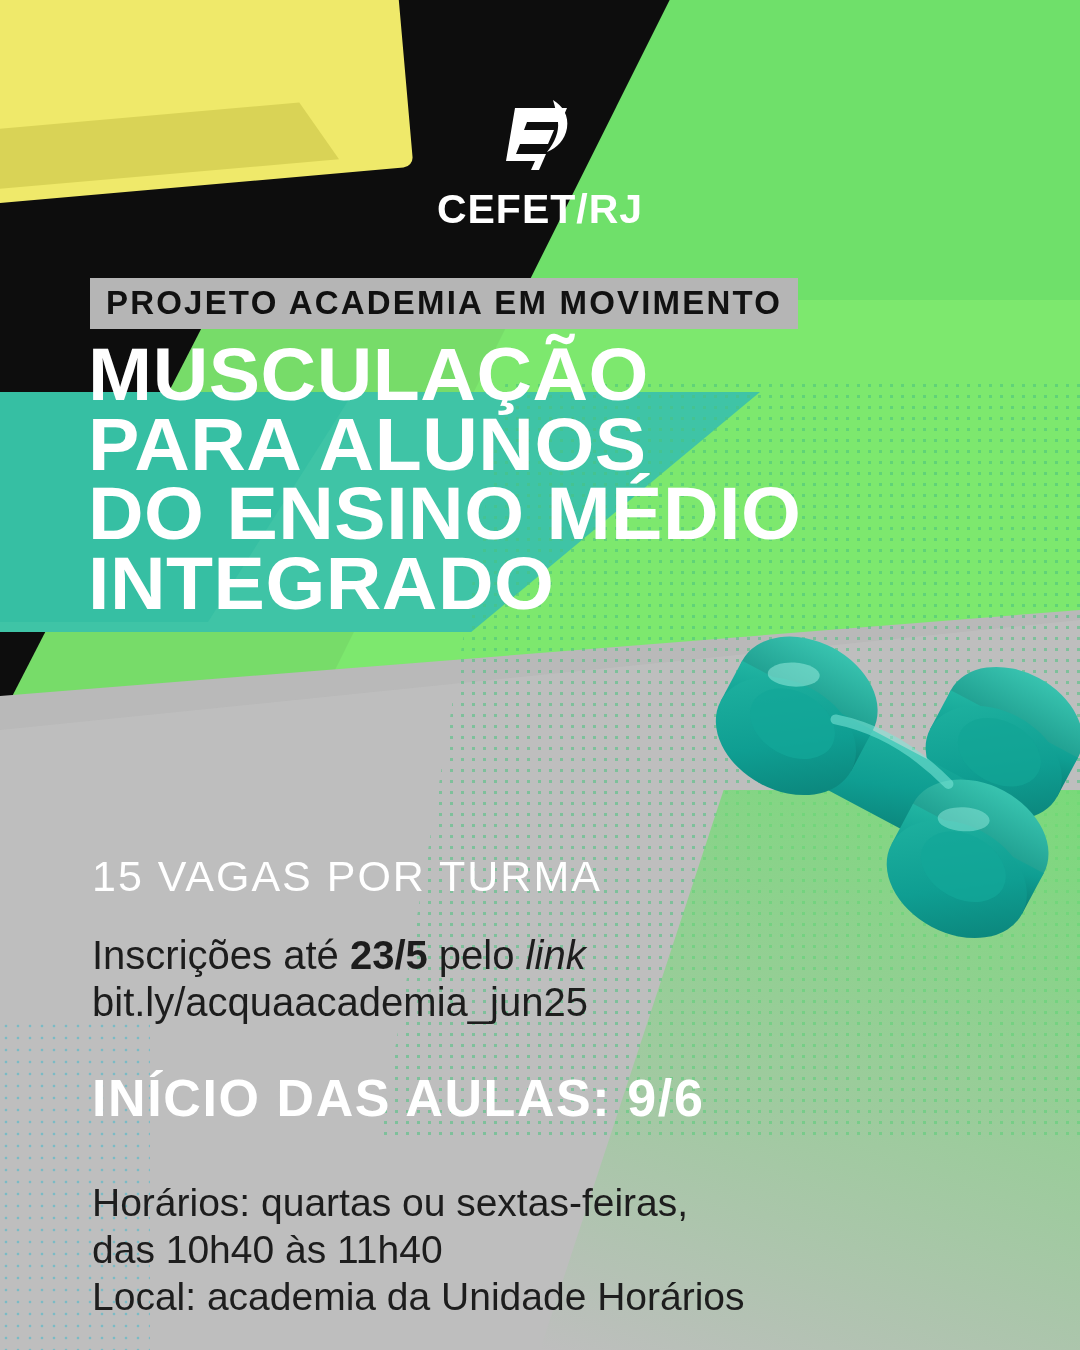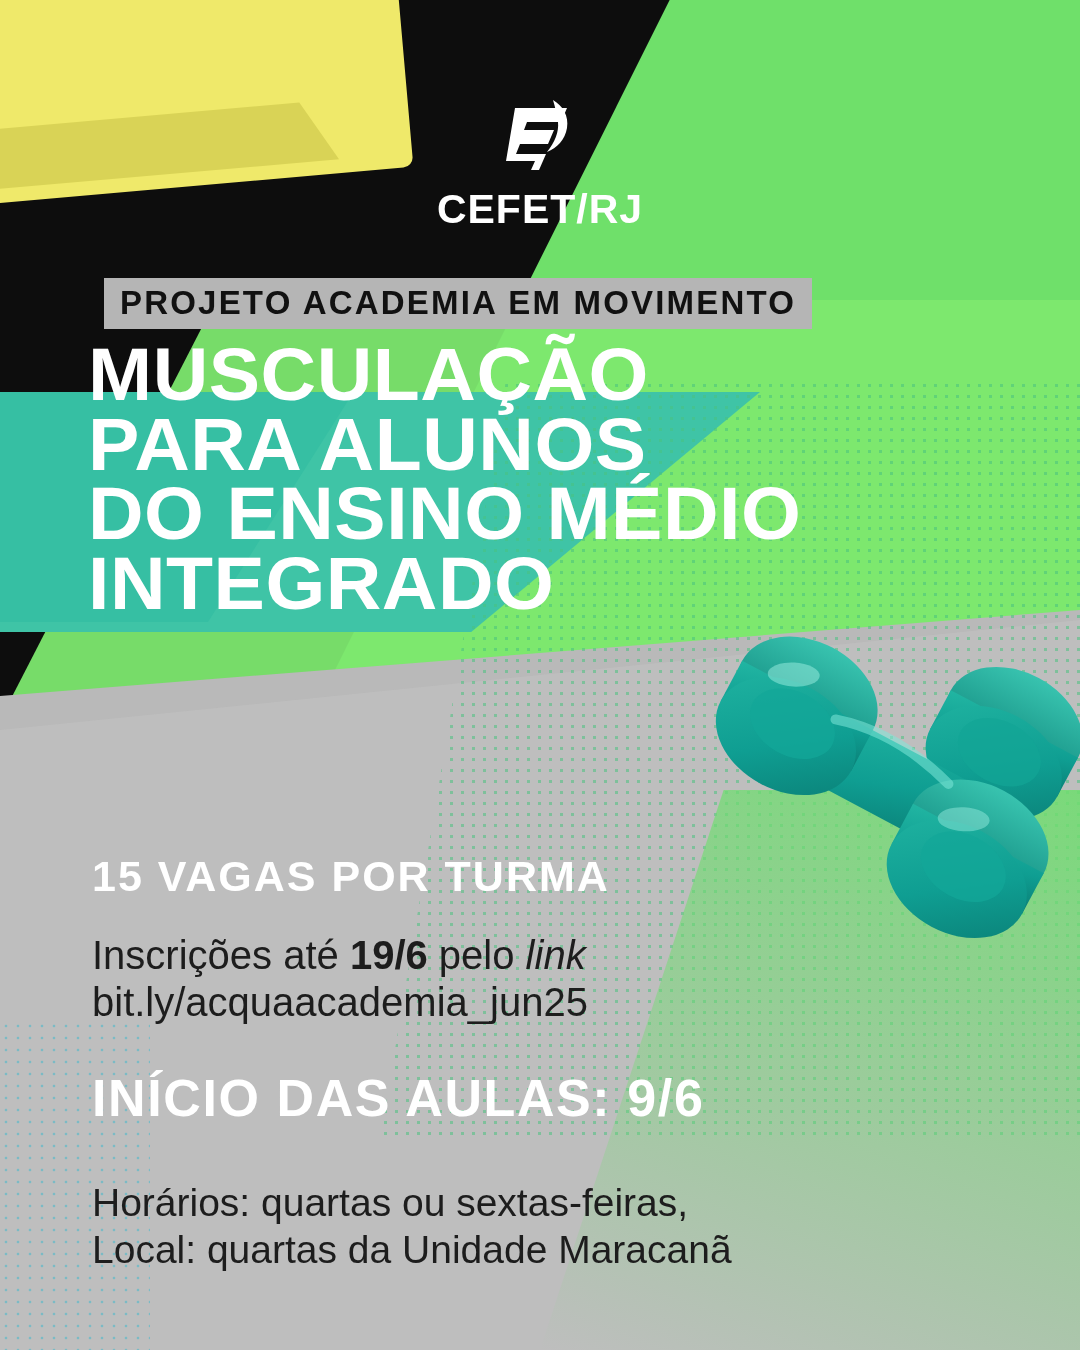--- a/index.html
+++ b/index.html
@@ -174,21 +174,20 @@
     position: absolute;
     left: 90px;
     top: 278px;
     background: #b5b5b5;
     color: #111;
     font-size: 33px;
     font-weight: bold;
     letter-spacing: 2.2px;
     padding: 8px 16px 10px 16px;
     line-height: 1;
-    margin-left: 14px;
   }
 
   .headline {
     position: absolute;
     left: 88px;
     top: 340px;
     width: 900px;
     color: #fff;
     font-weight: bold;
     font-size: 74px;
@@ -200,21 +199,21 @@
     transform-origin: left top;
   }
   .headline div { white-space: nowrap; }
 
   .vagas {
     position: absolute;
     left: 92px;
     top: 852px;
     color: #fff;
     font-size: 43px;
-    font-weight: bold;
+    font-weight: normal;
     letter-spacing: 2px;
     text-transform: uppercase;
   }
 
   .info-block {
     position: absolute;
     left: 92px;
     top: 932px;
     width: 900px;
     color: #1d1d1d;
@@ -317,25 +316,26 @@
     <div class="headline">
       <div>MUSCULAÇÃO</div>
       <div>PARA ALUNOS</div>
       <div>DO ENSINO MÉDIO</div>
       <div>INTEGRADO</div>
     </div>
 
     <div class="vagas">15 VAGAS POR TURMA</div>
 
     <div class="info-block">
-      <div class="info-line"><span>Inscrições até </span><span class="b">19/6</span><span> pelo </span><span class="i">link</span></div>
+      <div class="info-line"><span>Inscrições até </span><span class="b">23/5</span><span> pelo </span><span class="i">link</span></div>
       <div class="info-line">bit.ly/acquaacademia_jun25</div>
     </div>
 
     <div class="inicio">INÍCIO DAS AULAS: 9/6</div>
 
     <div class="foot-block">
       <div class="info-line">Horários: quartas ou sextas-feiras,</div>
-      <div class="info-line">Local: quartas da Unidade Maracanã</div>
+      <div class="info-line">das 10h40 às 11h40</div>
+      <div class="info-line">Local: academia da Unidade Horários</div>
     </div>
 
   </div>
 </div>
 
 </body></html>

